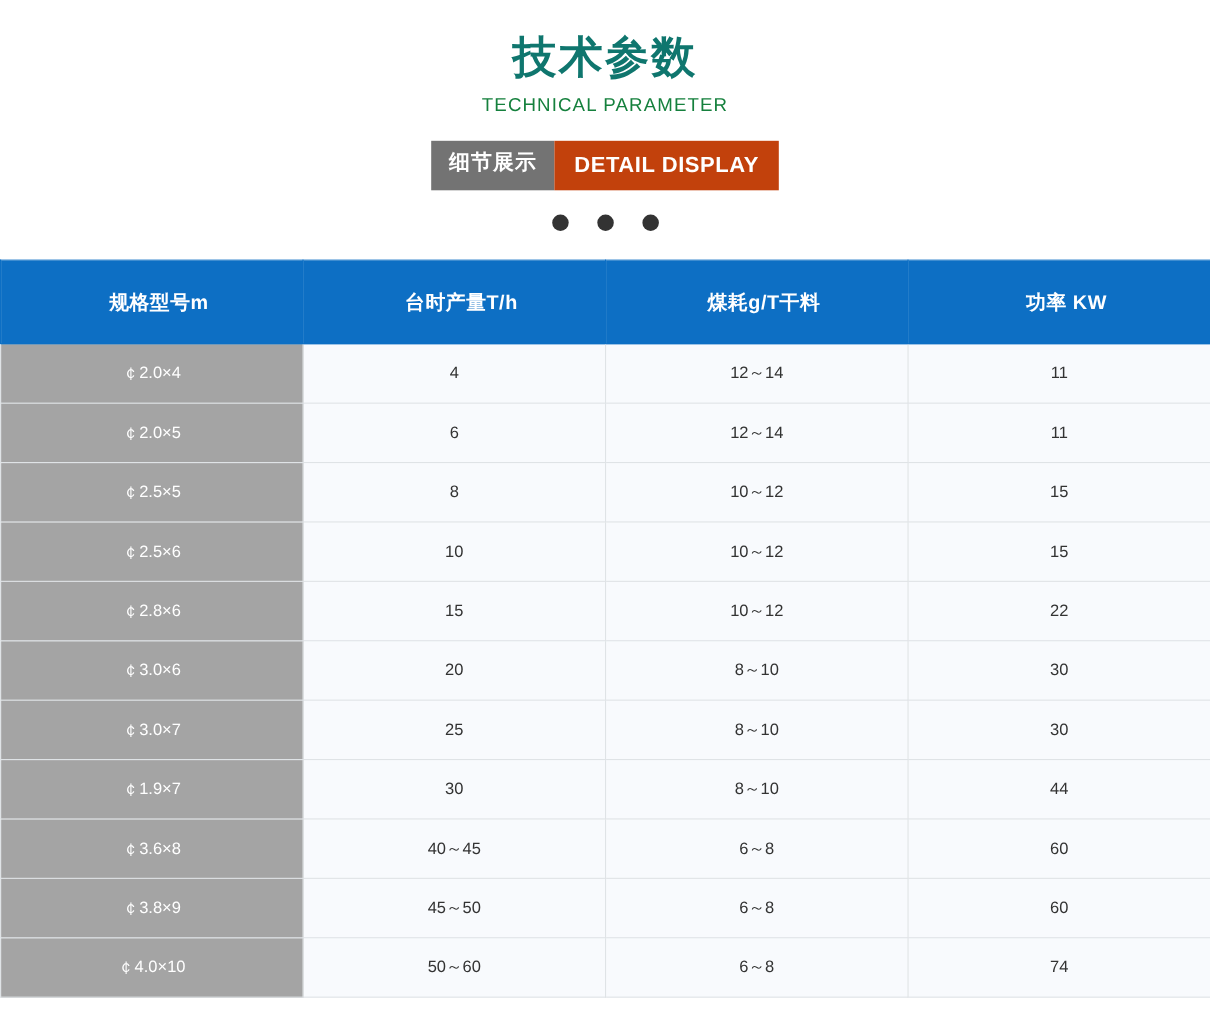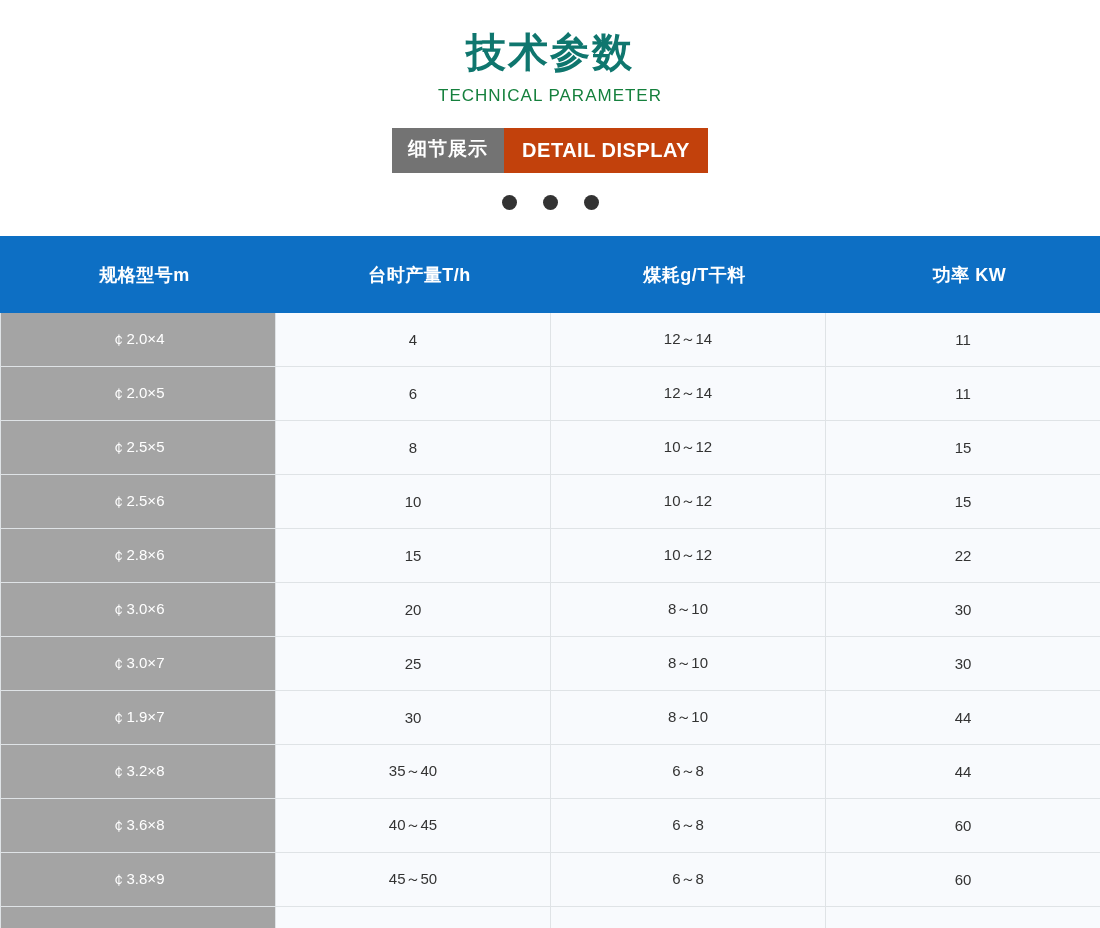--- a/index.html
+++ b/index.html
@@ -340,26 +340,20 @@
           <td>8～10</td>
           <td>30</td>
         </tr>
         <tr>
           <td class="first">￠1.9×7</td>
           <td>30</td>
           <td>8～10</td>
           <td>44</td>
         </tr>
         <tr>
-          <td class="first">￠3.2×8</td>
-          <td>35～40</td>
-          <td>6～8</td>
-          <td>44</td>
-        </tr>
-        <tr>
           <td class="first">￠3.6×8</td>
           <td>40～45</td>
           <td>6～8</td>
           <td>60</td>
         </tr>
         <tr>
           <td class="first">￠3.8×9</td>
           <td>45～50</td>
           <td>6～8</td>
           <td>60</td>

